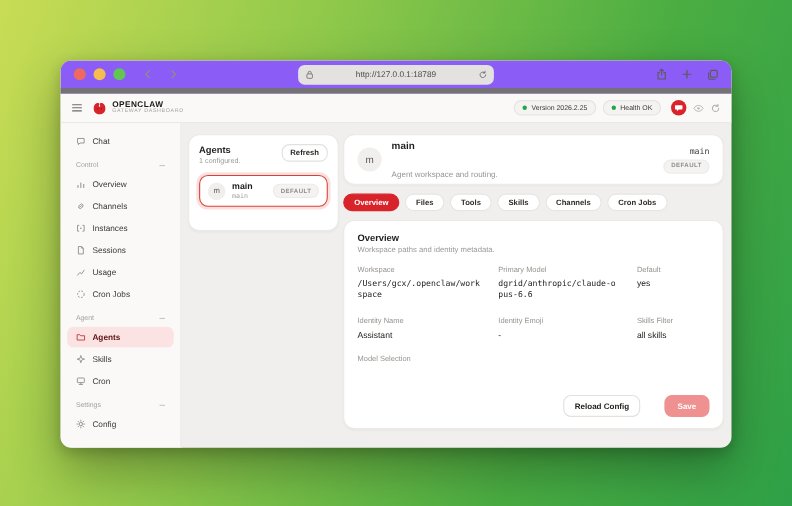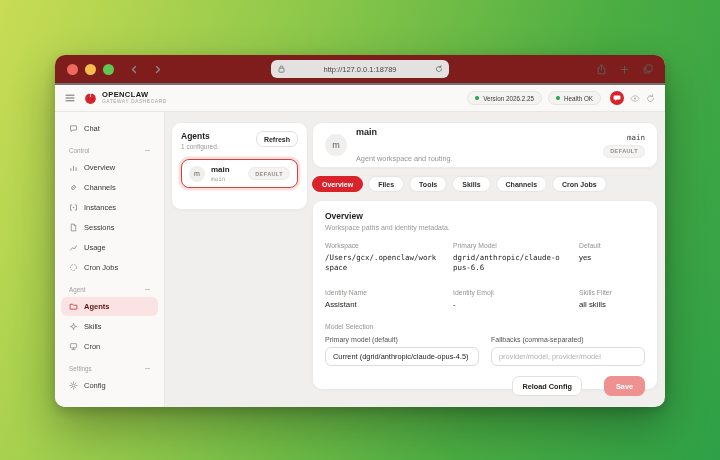--- a/index.html
+++ b/index.html
@@ -13,21 +13,21 @@
 
   .window {
     position:absolute; left:55px; top:55px; width:610px; height:352px;
     border-radius:10px; background:#f1efed;
     box-shadow:0 20px 45px rgba(0,0,0,.30), 0 4px 12px rgba(0,0,0,.18);
     display:flex; flex-direction:column; overflow:hidden;
   }
 
   
   .chrome {
-    height:30px; background:#7f1d1d; border-bottom:2px solid #737373;
+    height:30px; background:#8b5cf6; border-bottom:5px solid #737373;
     display:flex; align-items:center; padding:0 12px; position:relative; flex:0 0 auto;
   }
   .lights { display:flex; gap:7px; }
   .light { width:11px; height:11px; border-radius:50%; }
   .light.red{ background:#ee6a5f; } .light.yellow{ background:#f5bd4f; } .light.green{ background:#62c654; }
   .navarrows { display:flex; gap:16px; margin-left:16px; color:#8d8b89; }
   .urlbar {
     position:absolute; left:50%; top:50%; transform:translate(-50%,-50%);
     width:178px; height:18px; background:#e4e2e0; border-radius:6px;
     display:flex; align-items:center; justify-content:center; gap:0;
@@ -455,32 +455,20 @@
               <div class="field-label">Identity Emoji</div>
               <div class="field-value">-</div>
             </div>
             <div>
               <div class="field-label">Skills Filter</div>
               <div class="field-value">all skills</div>
             </div>
           </div>
 
           <div class="section-label">Model Selection</div>
-          <div class="ms-row">
-            <div class="ms-col">
-              <div class="input-label">Primary model (default)</div>
-              <div class="selectbox">
-                <span>Current (dgrid/anthropic/claude-opus-4.5)</span>
-              </div>
-            </div>
-            <div class="ms-col">
-              <div class="input-label">Fallbacks (comma-separated)</div>
-              <input class="textinput" type="text" placeholder="provider/model, provider/model" style="">
-            </div>
-          </div>
 
           <div class="actions">
             <button class="btn-secondary">Reload Config</button>
             <button class="btn-save">Save</button>
           </div>
         </div>
       </div>
 
     </div>
   </div>

